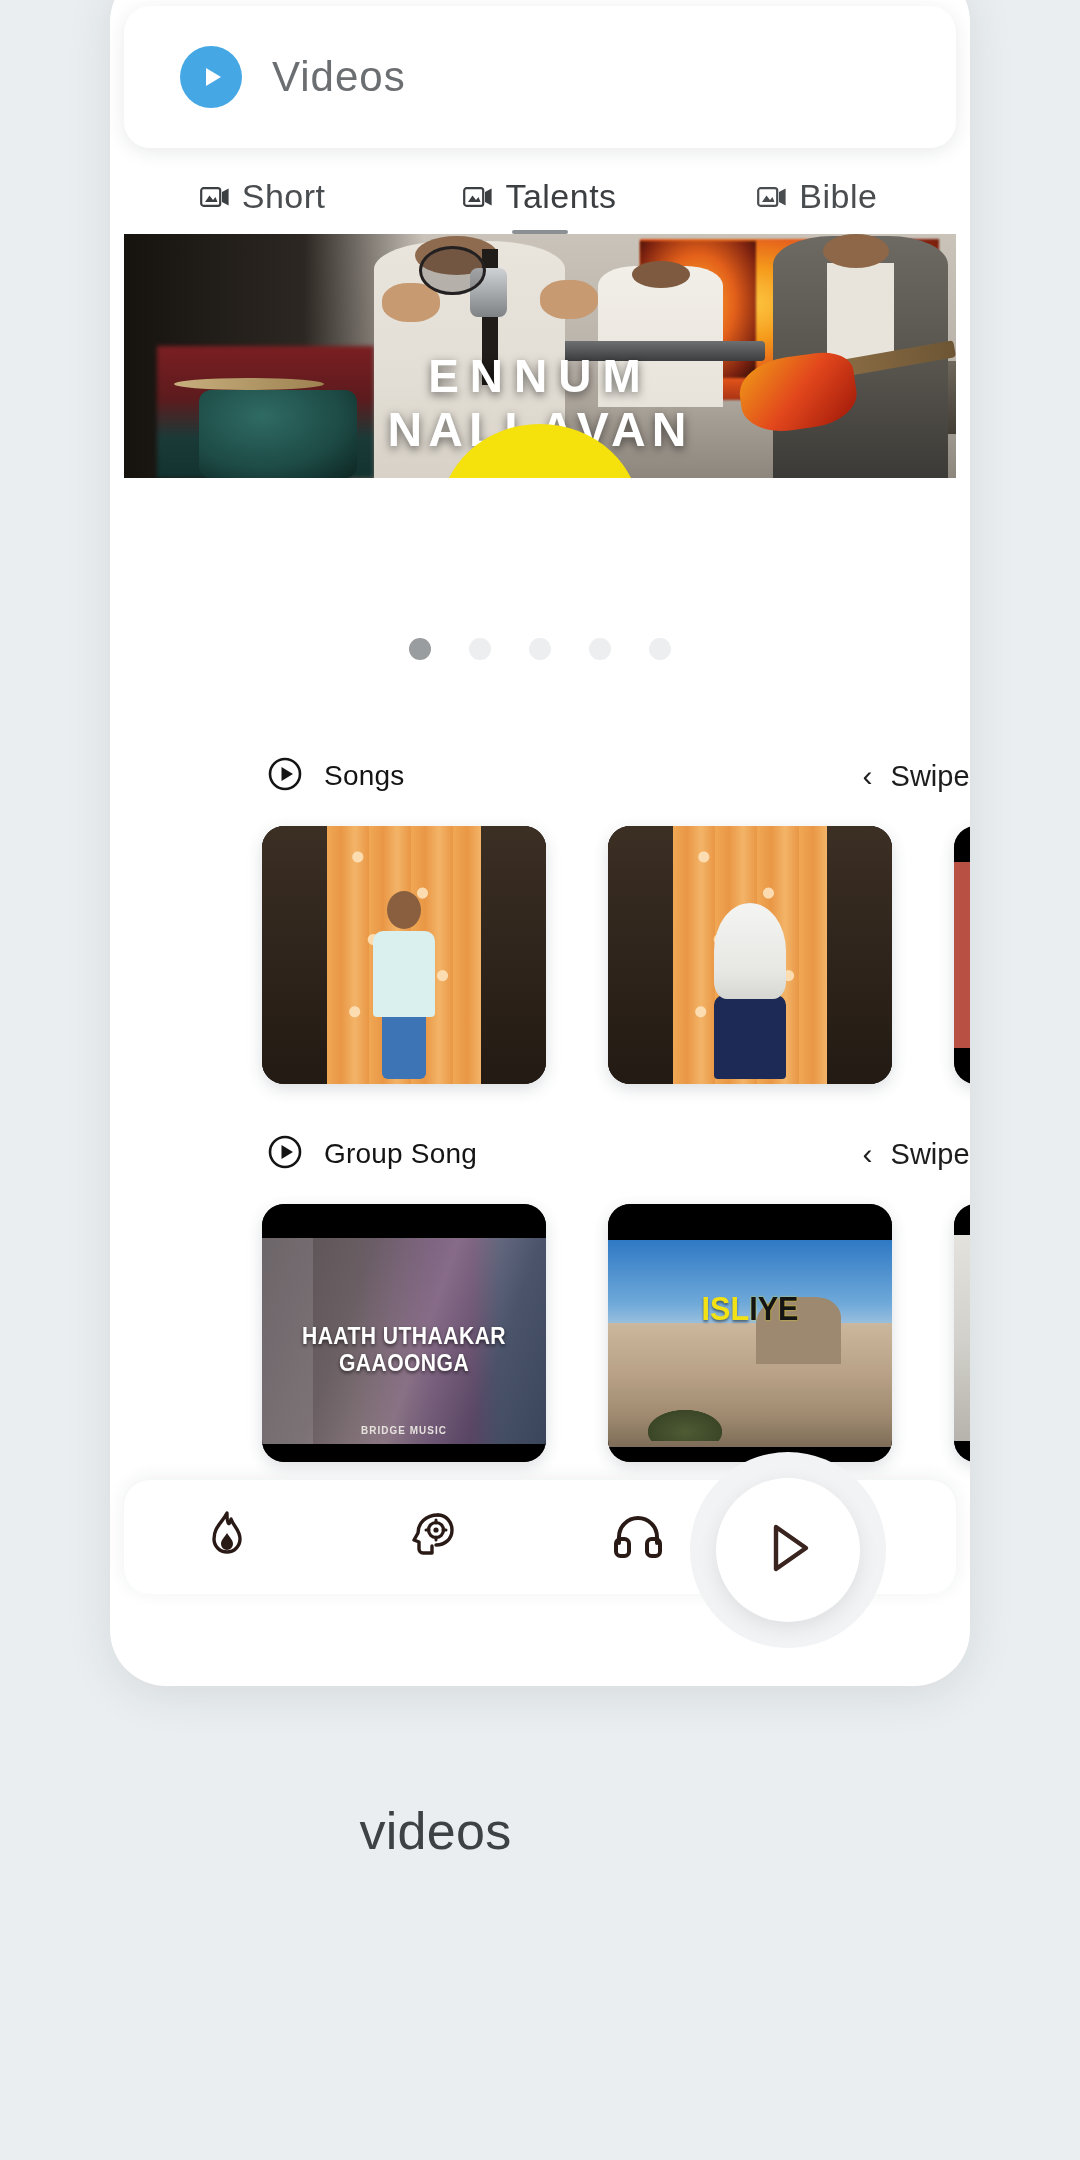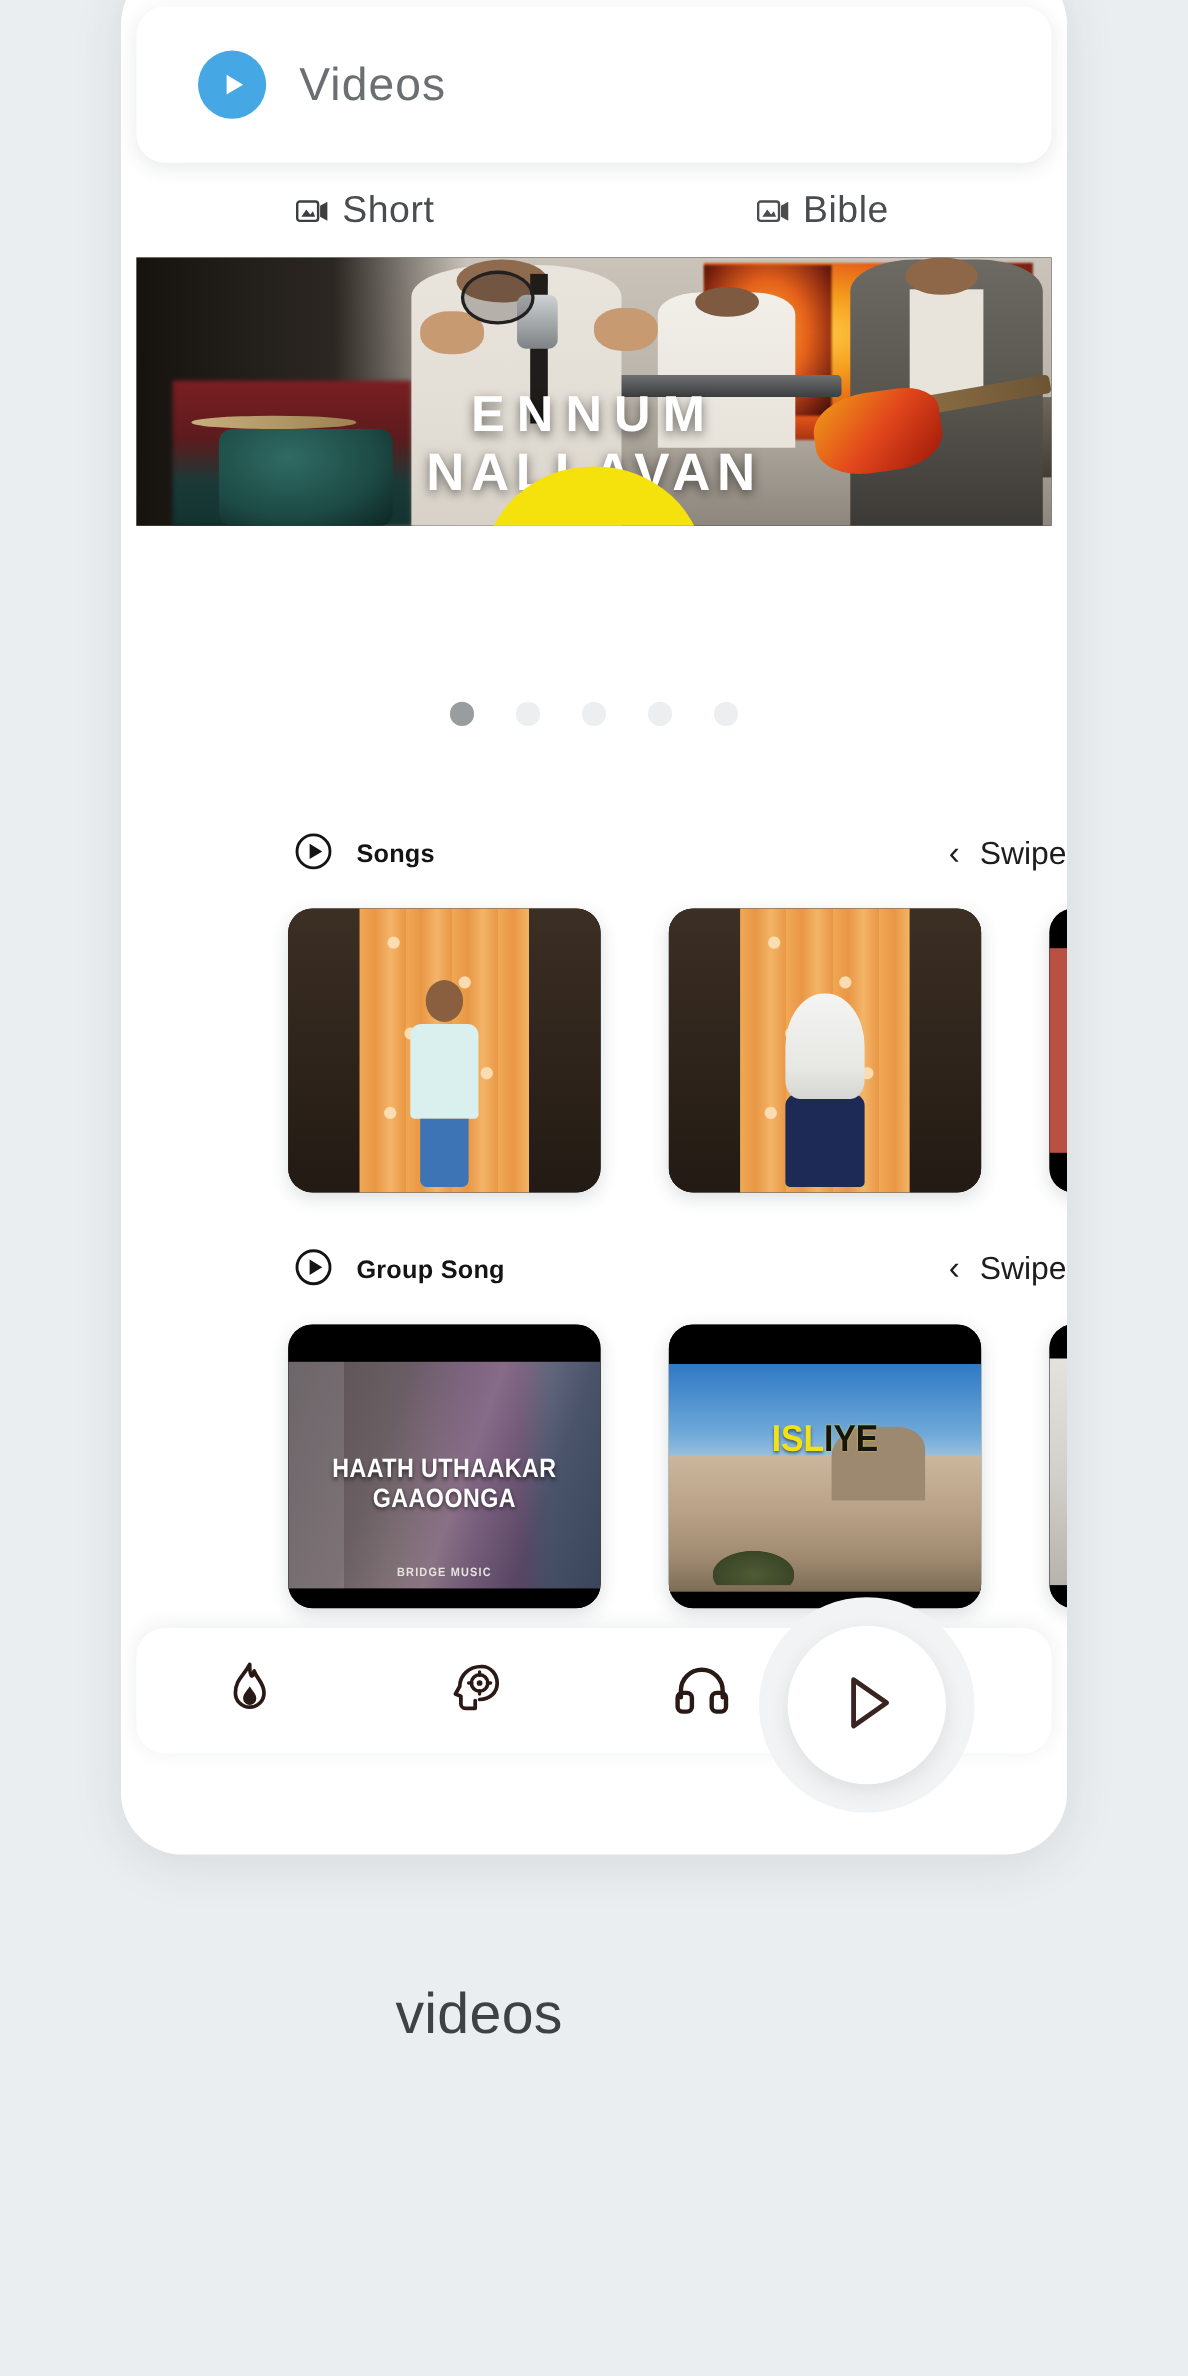--- a/index.html
+++ b/index.html
@@ -75,25 +75,26 @@
     font-size: 42px;
     color: #6b6f72;
     letter-spacing: 1px;
     font-weight: 400;
   }
 
   
   .tabs {
     position: absolute;
     left: 14px;
-    top: 202px;
+    top: 190px;
     width: 832px;
     height: 78px;
     display: flex;
     z-index: 5;
+    align-items: flex-end;
   }
   .tab {
     flex: 1;
     display: flex;
     flex-direction: column;
     align-items: center;
     justify-content: flex-start;
     padding-top: 4px;
   }
   .tab-inner { display: flex; align-items: center; gap: 12px; }
@@ -278,21 +279,21 @@
   
   .section-head {
     position: absolute;
     left: 158px;
     width: 780px;
     height: 56px;
     display: flex; align-items: center; justify-content: space-between;
     z-index: 6;
   }
   .sh-left { display: flex; align-items: center; gap: 22px; }
-  .sh-title { font-size: 23px; font-weight: 700; color: #141414; letter-spacing: .2px; }
+  .sh-title { font-size: 28px; font-weight: 400; color: #141414; letter-spacing: .2px; }
   .sh-right { display: flex; align-items: center; gap: 18px; padding-right: 22px;}
   .sh-swipe { font-size: 29px; color: #1d1d1d; }
   .chev { font-size: 30px; color: #1d1d1d; line-height: 1; }
 
   
   .thumb-row {
     position: absolute;
     left: 152px;
     display: flex;
     gap: 62px;
@@ -501,20 +502,33 @@
               <rect x="1.2" y="3.2" width="19" height="17.6" rx="2.4" fill="none" stroke="#3c3f42" stroke-width="2.2"></rect>
               <polygon points="5,17 9.5,10.5 13,15 15.5,12 17.5,17" fill="#3c3f42"></polygon>
               <polygon points="22,7 28.6,3.4 28.6,20.6 22,17" fill="#3c3f42"></polygon>
             </svg>
           </span>
           <span class="tab-label">Short</span>
         </div>
         <div class="tab-underline hidden"></div>
       </div>
 
+      <div class="tab active">
+        <div class="tab-inner">
+          <span>
+            <svg class="cam-icon" width="30" height="24" viewBox="0 0 30 24" aria-hidden="true">
+              <rect x="1.2" y="3.2" width="19" height="17.6" rx="2.4" fill="none" stroke="#3c3f42" stroke-width="2.2"></rect>
+              <polygon points="5,17 9.5,10.5 13,15 15.5,12 17.5,17" fill="#3c3f42"></polygon>
+              <polygon points="22,7 28.6,3.4 28.6,20.6 22,17" fill="#3c3f42"></polygon>
+            </svg>
+          </span>
+          <span class="tab-label">Talents</span>
+        </div>
+        <div class="tab-underline"></div>
+      </div>
 
       <div class="tab inactive">
         <div class="tab-inner">
           <span>
             <svg class="cam-icon" width="30" height="24" viewBox="0 0 30 24" aria-hidden="true">
               <rect x="1.2" y="3.2" width="19" height="17.6" rx="2.4" fill="none" stroke="#4a4d50" stroke-width="2.2"></rect>
               <polygon points="5,17 9.5,10.5 13,15 15.5,12 17.5,17" fill="#4a4d50"></polygon>
               <polygon points="22,7 28.6,3.4 28.6,20.6 22,17" fill="#4a4d50"></polygon>
             </svg>
           </span>

